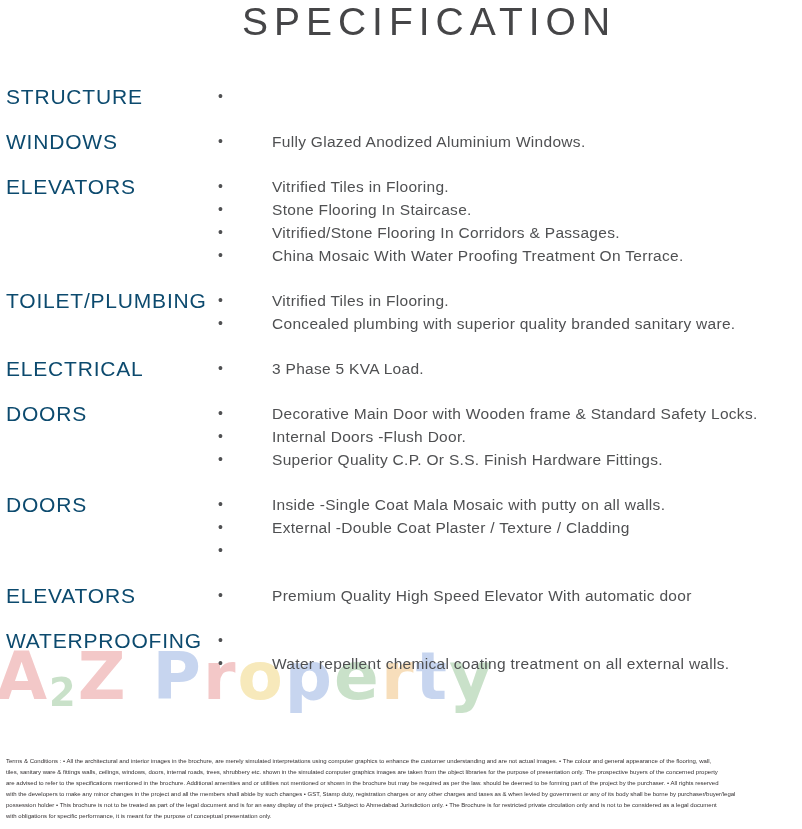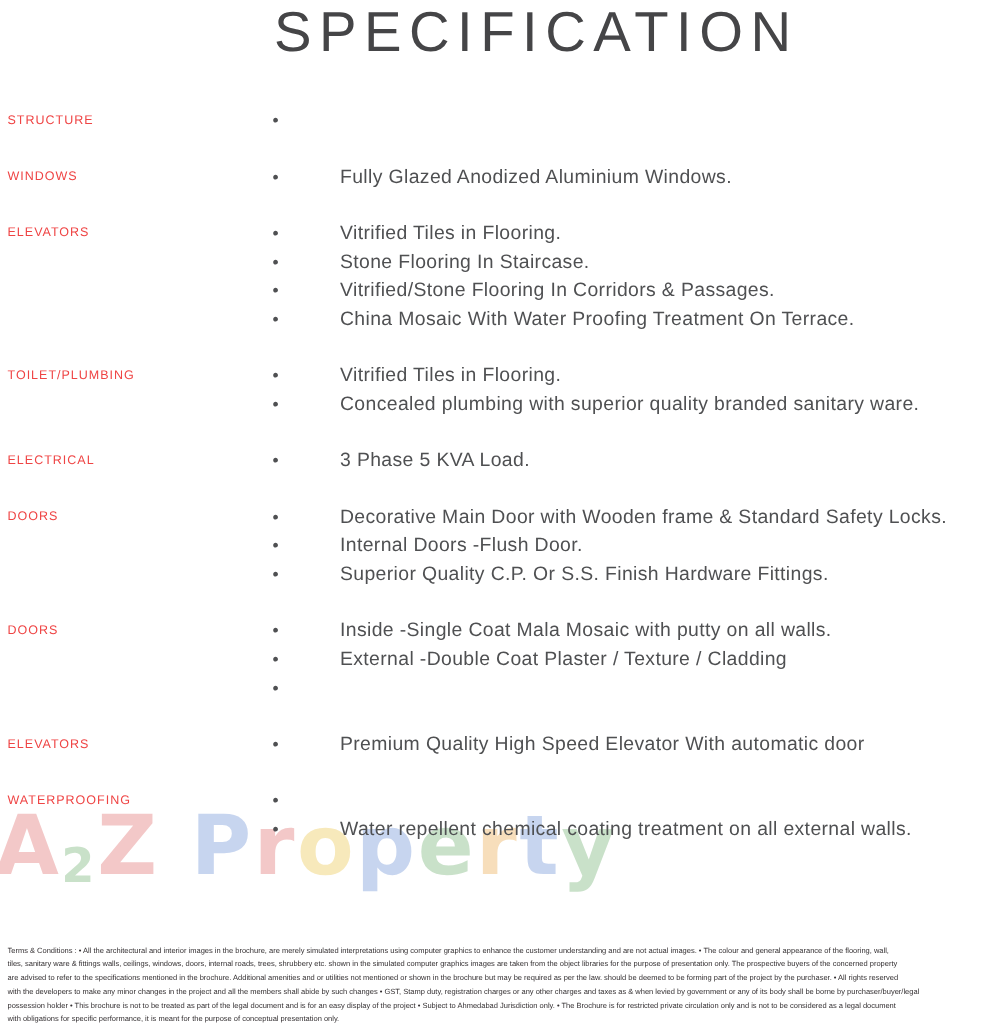--- a/index.html
+++ b/index.html
@@ -16,21 +16,21 @@
 
   
   .title {
     position: absolute;
     top: 0px;
     left: 0;
     right: 0;
     margin: 0;
     padding-left: 56px;            
     text-align: center;
-    font-size: 45px;
+    font-size: 39px;
     font-weight: 400;
     letter-spacing: 6px;
     color: #454547;
   }
 
   
   .content {
     position: absolute;
     top: 85px;
     left: 6px;
@@ -38,24 +38,24 @@
     z-index: 1;
   }
   .section {
     display: flex;
     align-items: flex-start;
     margin-bottom: 22px;
   }
   .section-label {
     width: 212px;
     flex: 0 0 212px;
-    font-size: 10px;
+    font-size: 21px;
     line-height: 23px;
     letter-spacing: 0.8px;
-    color: #ef4444;
+    color: #0c4a6e;
   }
   .items { flex: 1; }
   .item {
     display: flex;
     font-size: 15.5px;
     line-height: 23px;
     letter-spacing: 0.3px;
     color: #4f5052;
   }
   .bullet {

